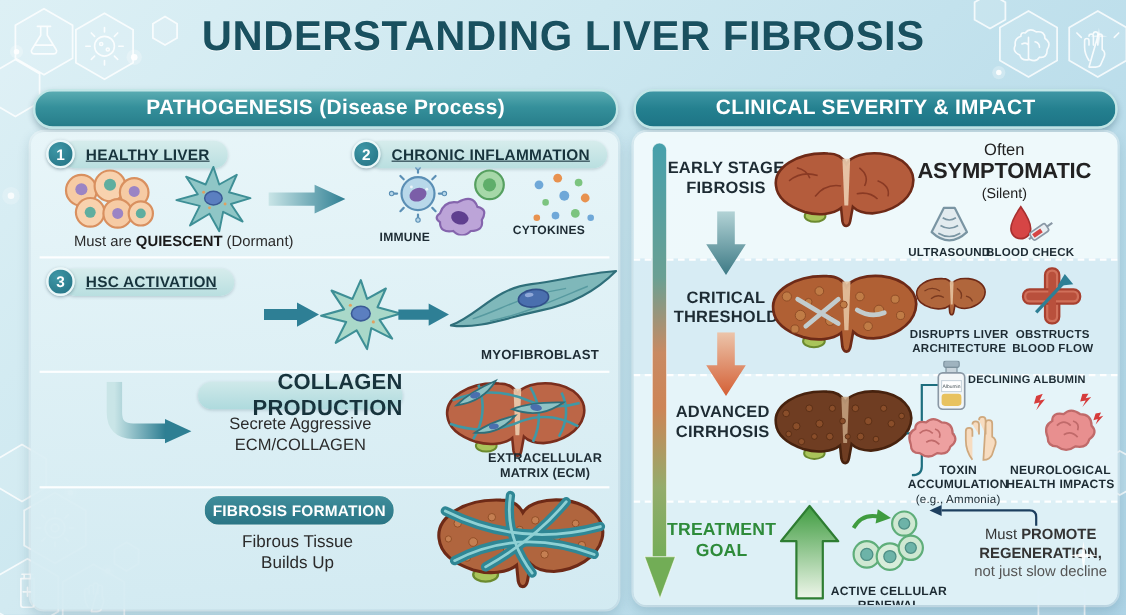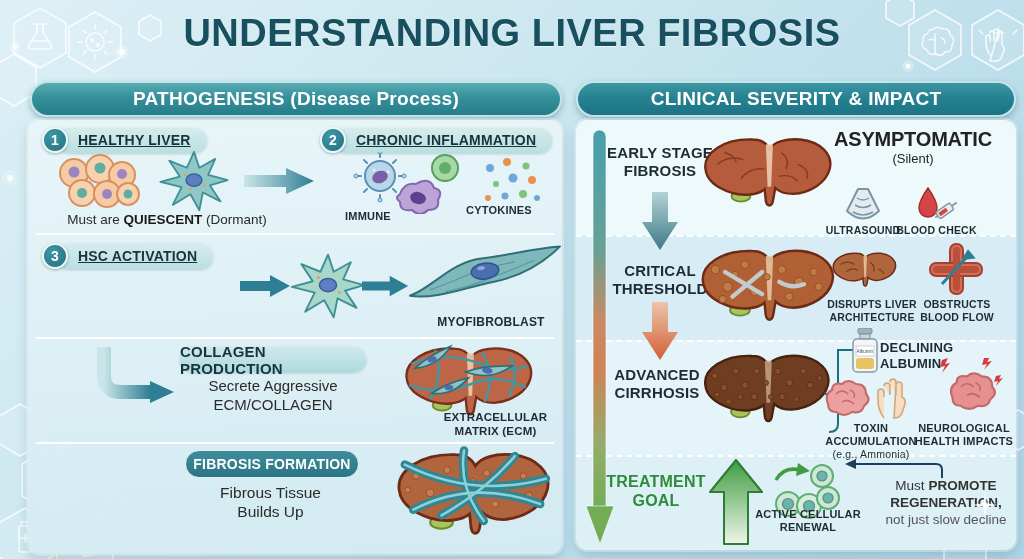--- a/index.html
+++ b/index.html
@@ -30,21 +30,21 @@
     color:#fff;font-weight:800;font-size:14px;display:flex;align-items:center;justify-content:center;box-sizing:border-box;}
   .steppill{height:25px;display:flex;align-items:center;border-radius:13px;
     padding:0 16px 0 22px;background:linear-gradient(180deg,#d6ecec,#b9dfe0);
     box-shadow:0 1px 3px rgba(0,40,60,.2);
     font-size:14px;font-weight:800;color:#17333c;letter-spacing:.2px;white-space:nowrap;text-decoration:underline;}
   .pill-dark{position:absolute;height:26px;display:flex;align-items:center;justify-content:center;
     border-radius:14px;background:linear-gradient(180deg,#3f8d9b,#2a7585);
     border:1.5px solid #dff0f1;color:#fff;font-size:14px;font-weight:800;letter-spacing:.2px;}
   .pill-light{position:absolute;height:25px;display:flex;align-items:center;justify-content:center;
     border-radius:13px;background:linear-gradient(180deg,#cfe9ea,#aedadd);
-    box-shadow:0 1px 3px rgba(0,40,60,.2);color:#17333c;font-size:15px;font-weight:800;letter-spacing:.2px;}
+    box-shadow:0 1px 3px rgba(0,40,60,.2);color:#17333c;font-size:20px;font-weight:800;letter-spacing:.2px;text-align:right;}
   .stack{position:absolute;text-align:center;color:#222;}
   .cap{font-size:13.5px;color:#2b2b2b;}
   .cap b{color:#1a1a1a;margin-top:36px;}
   .lbl{font-size:11px;font-weight:800;color:#1d2b33;line-height:1.2;letter-spacing:.2px;}
   .body15{font-size:15px;line-height:1.25;color:#2b2b2b;}
   .stage{position:absolute;text-align:center;font-size:15px;font-weight:800;line-height:1.2;color:#1d2b33;letter-spacing:.2px;}
   .crow{position:absolute;left:0;width:440px;}
   .r1{top:0;height:115px;background:rgba(239,249,252,.9);}
   .r2{top:115px;height:105px;background:rgba(214,235,244,.9);border-top:2px dashed rgba(255,255,255,.95);box-sizing:border-box;}
   .r3{top:220px;height:115px;background:rgba(229,244,249,.9);border-top:2px dashed rgba(255,255,255,.95);box-sizing:border-box;}
@@ -354,20 +354,21 @@
       <g stroke="#8a3a24" stroke-width="1.2" fill="none">
         <path d="M18 30 q10 -8 22 -4"></path>
           <path d="M38 42 q8 -10 20 -8"></path>
           <path d="M72 20 q8 6 4 14"></path>
         <path d="M86 30 q10 4 8 12"></path>
           <path d="M24 20 q8 2 10 8"></path>
           <path d="M70 40 q10 -2 16 4"></path>
       </g>
     </svg>
     <div class="stack" style="left:252px;top:8px;width:170px;font-size:15px">
+      <div>Often</div>
       <div style="font-size:20px;font-weight:800;letter-spacing:-.2px">ASYMPTOMATIC</div>
       <div style="font-size:13px">(Silent)</div>
     </div>
     <svg class="abs" style="left:264px;top:66px" width="46" height="38" viewBox="0 0 46 38">
       <path d="M18 3 L28 3 L39 25 Q23 40 7 25 Z" fill="#e2ebef" stroke="#7a95a3" stroke-width="2" stroke-linejoin="round"></path>
       <path d="M17 12 q6 4 12 0 M15 19 q8 5 16 0 M13 26 q10 6 20 0" stroke="#7a95a3" stroke-width="1.5" fill="none"></path>
     </svg>
     <svg class="abs" style="left:340px;top:64px" width="44" height="42" viewBox="0 0 44 42">
       <path d="M12 4 C12 4 3 17 3 24 a9 9 0 0 0 18 0 C21 17 12 4 12 4 Z" fill="#d64545" stroke="#a82f2f" stroke-width="1.5"></path>
       <g transform="rotate(-35 30 26)">
@@ -475,21 +476,21 @@
       <polygon points="34,53 44,58 34,63" fill="#1d6e7e"></polygon>
     </svg>
     <svg class="abs" style="left:274px;top:208px" width="30" height="46" viewBox="0 0 30 46">
       <rect x="8" y="0" width="14" height="6" rx="2" fill="#9fb3bf" stroke="#7a8f9c"></rect>
       <rect x="10" y="6" width="10" height="5" fill="#c8d4dc" stroke="#7a8f9c"></rect>
       <rect x="3" y="11" width="24" height="33" rx="4" fill="#f2f6f8" stroke="#8a98a5" stroke-width="1.5"></rect>
       <rect x="6" y="30" width="18" height="11" rx="3" fill="#e8c25f"></rect>
       <rect x="6" y="18" width="18" height="10" fill="#ffffff" stroke="#c8d4dc"></rect>
       <text x="15" y="25" text-anchor="middle" font-size="4.5" fill="#445055" font-family="Liberation Sans,sans-serif">Albumin</text>
     </svg>
-    <div class="stack lbl" style="left:304px;top:220px;width:128px;font-size:13px;text-align:left">DECLINING ALBUMIN</div>
+    <div class="stack lbl" style="left:304px;top:220px;width:128px;font-size:10px;text-align:left">DECLINING ALBUMIN</div>
     <svg class="abs" style="left:244px;top:256px" width="52" height="44" viewBox="0 0 52 44">
       <path d="M8 28 Q4 18 12 14 Q12 6 22 8 Q28 2 36 8 Q46 8 46 18 Q52 24 44 30 Q42 38 32 36 Q24 42 16 36 Q8 36 8 28 Z" fill="#eda0a0" stroke="#c06a6a" stroke-width="2"></path>
       <path d="M16 18 q6 -6 12 0 M22 26 q6 -4 12 2 M30 14 q6 2 4 8" stroke="#c06a6a" stroke-width="1.5" fill="none"></path>
     </svg>
     <svg class="abs" style="left:298px;top:252px" width="38" height="48" viewBox="0 0 38 48">
       <path d="M10 46 q-6 -8 -6 -18 v-8 q0 -3 3 -3 t3 3 v5 m0 -11 q0 -3 3 -3 t3 3 v9 m0 -13 q0 -3 3 -3 t3 3 v13 m0 -10 q0 -3 3 -3 t3 3 v12 q4 2 3 7 l-3 9 q-2 5 -8 5 z" fill="#f7dcc0" stroke="#cfa87d" stroke-width="1.6"></path>
     </svg>
     <div class="stack lbl" style="left:238px;top:302px;width:114px;font-size:11px">
       <div>TOXIN</div>
       <div>ACCUMULATION</div>
@@ -527,21 +528,21 @@
         <circle cx="41" cy="46" r="12" fill="#d8edda"></circle>
         <circle cx="60" cy="38" r="11" fill="#cfe8d2"></circle>
       </g>
       <g fill="#6db3a8" stroke="#4f8f86" stroke-width="1.2">
         <circle cx="54" cy="16" r="5"></circle>
           <circle cx="20" cy="44" r="5.5"></circle>
           <circle cx="41" cy="46" r="5.5"></circle>
           <circle cx="60" cy="38" r="5"></circle>
       </g>
     </svg>
-    <div class="stack lbl" style="left:178px;top:388px;width:108px;font-size:11px">
+    <div class="stack lbl" style="left:178px;top:412px;width:108px;font-size:11px">
       <div>ACTIVE CELLULAR</div>
       <div>RENEWAL</div>
     </div>
     <svg class="abs" style="left:266px;top:336px" width="104" height="24" viewBox="0 0 104 24">
       <path d="M100 22 V14 Q100 8 94 8 H14" stroke="#1d3f5f" stroke-width="2" fill="none"></path>
       <polygon points="14,3 3,8 14,13" fill="#1d3f5f"></polygon>
     </svg>
     <div class="stack note4" style="left:306px;top:358px;width:128px">
       <div><span>Must </span><b>PROMOTE</b></div>
       <div style="font-weight:800">REGENERATION,</div>

